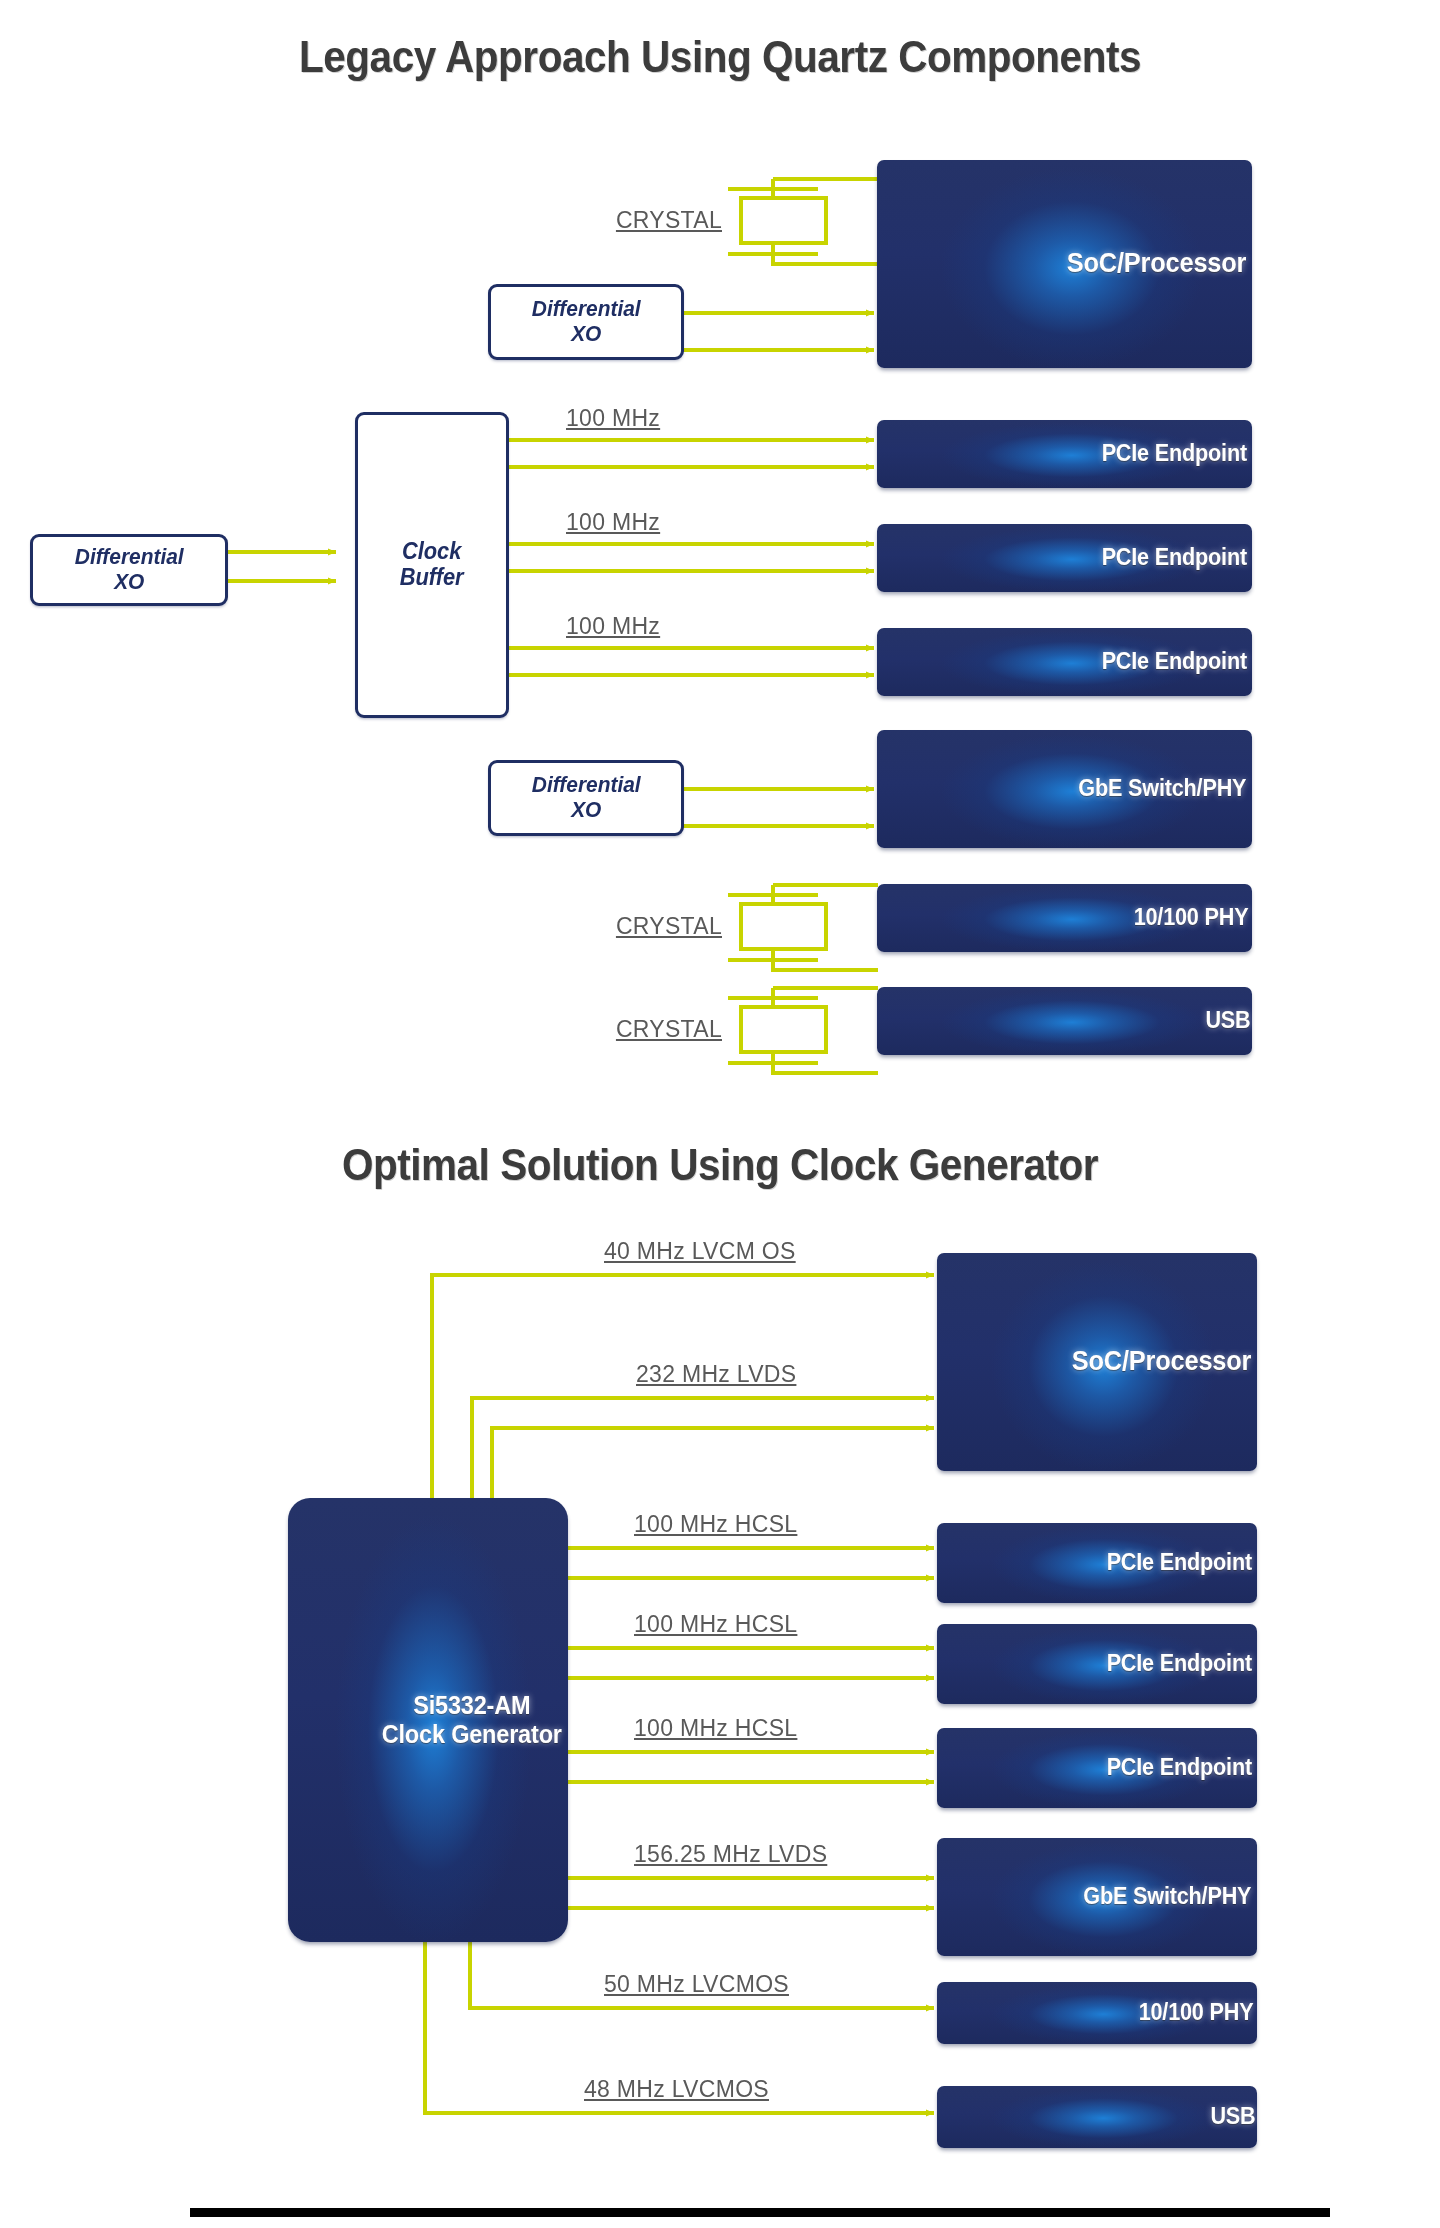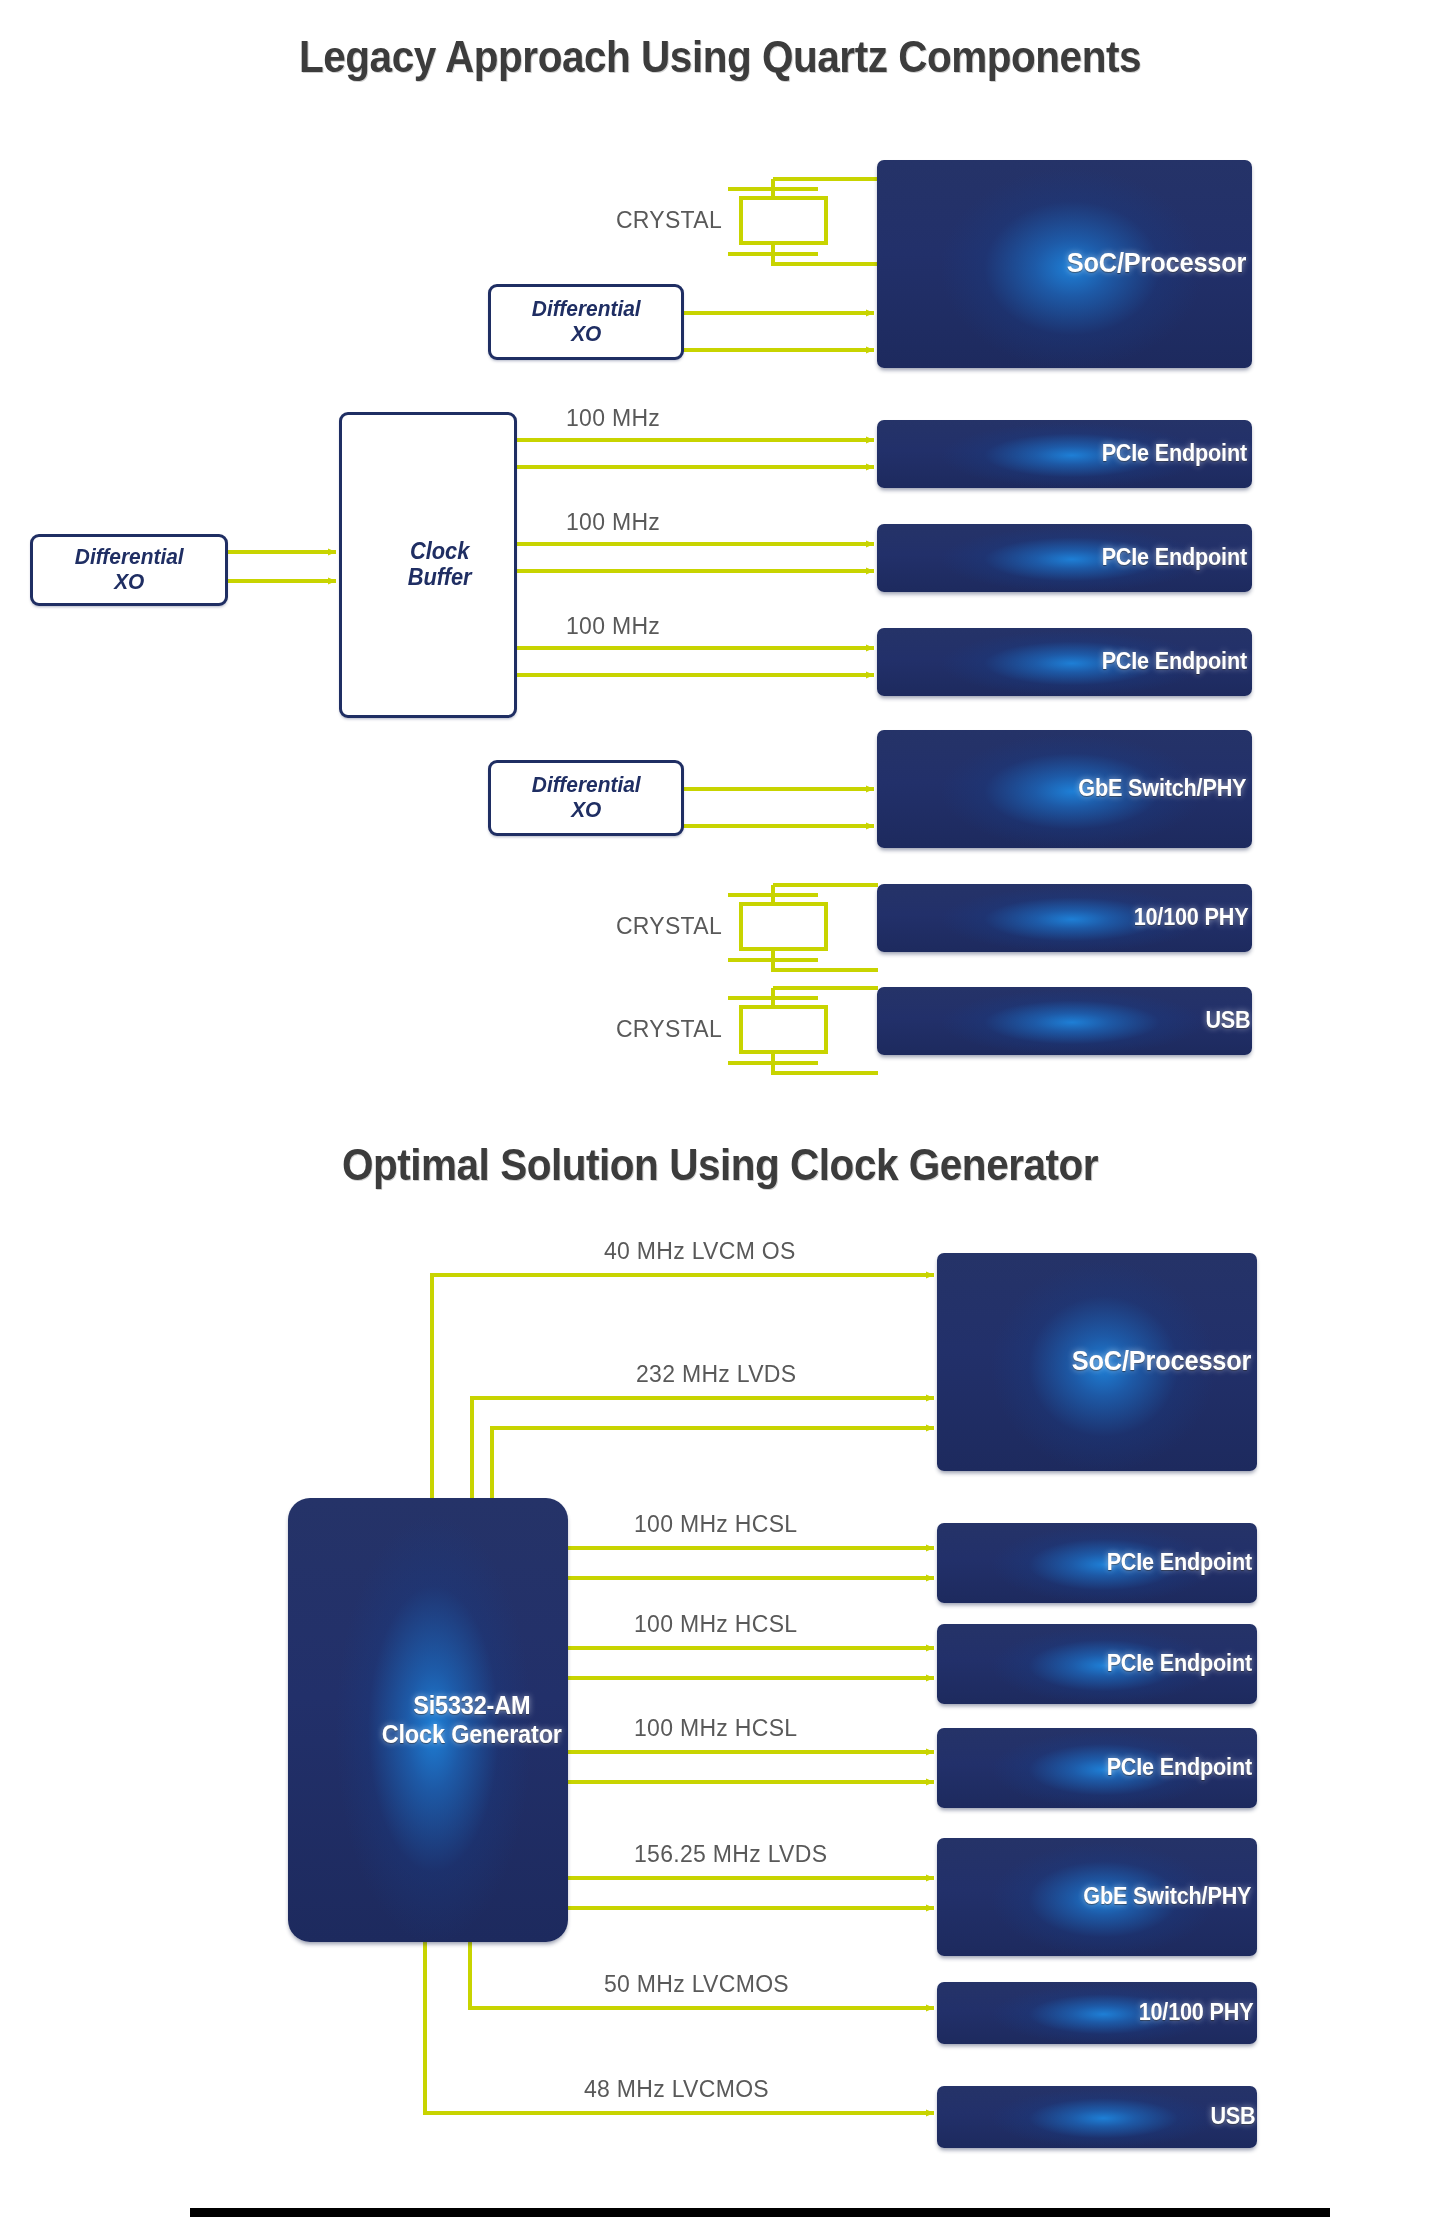--- a/index.html
+++ b/index.html
@@ -51,21 +51,21 @@
   .wbox span{
     color:#1f2e63;font-weight:bold;font-size:22px;
     text-align:center;line-height:1.12;white-space:pre-line;
     transform:scaleX(0.95);
   }
   .wbox.tall span{font-size:23px;}
 
   
   .lbl{
     position:absolute;color:#595959;font-size:23px;
-    white-space:nowrap;letter-spacing:.3px;
+    white-space:nowrap;letter-spacing:.3px;text-decoration:underline;
   }
   .lbl.r{transform:translateX(-100%);}
 
   
   .wire-layer{position:absolute;left:0;top:0;width:1440px;height:2228px;pointer-events:none;}
 
   
   #bottom-rule{
     position:absolute;left:190px;top:2208px;width:1140px;height:9px;background:#000000;
   }
@@ -143,21 +143,21 @@
   <div class="wbox" style="left:488px;top:284px;width:190px;height:70px;">
     <span>Differential
 XO</span>
   </div>
 
   <div class="wbox" style="left:30px;top:534px;width:192px;height:66px;">
     <span>Differential
 XO</span>
   </div>
 
-  <div class="wbox tall" style="left:339px;top:412px;width:148px;height:300px;padding-left:24px;">
+  <div class="wbox tall" style="left:355px;top:412px;width:148px;height:300px;">
     <span>Clock
 Buffer</span>
   </div>
 
   <div class="wbox" style="left:488px;top:760px;width:190px;height:70px;">
     <span>Differential
 XO</span>
   </div>
 
   <div class="chip big" style="left:877px;top:160px;width:375px;height:208px;">

